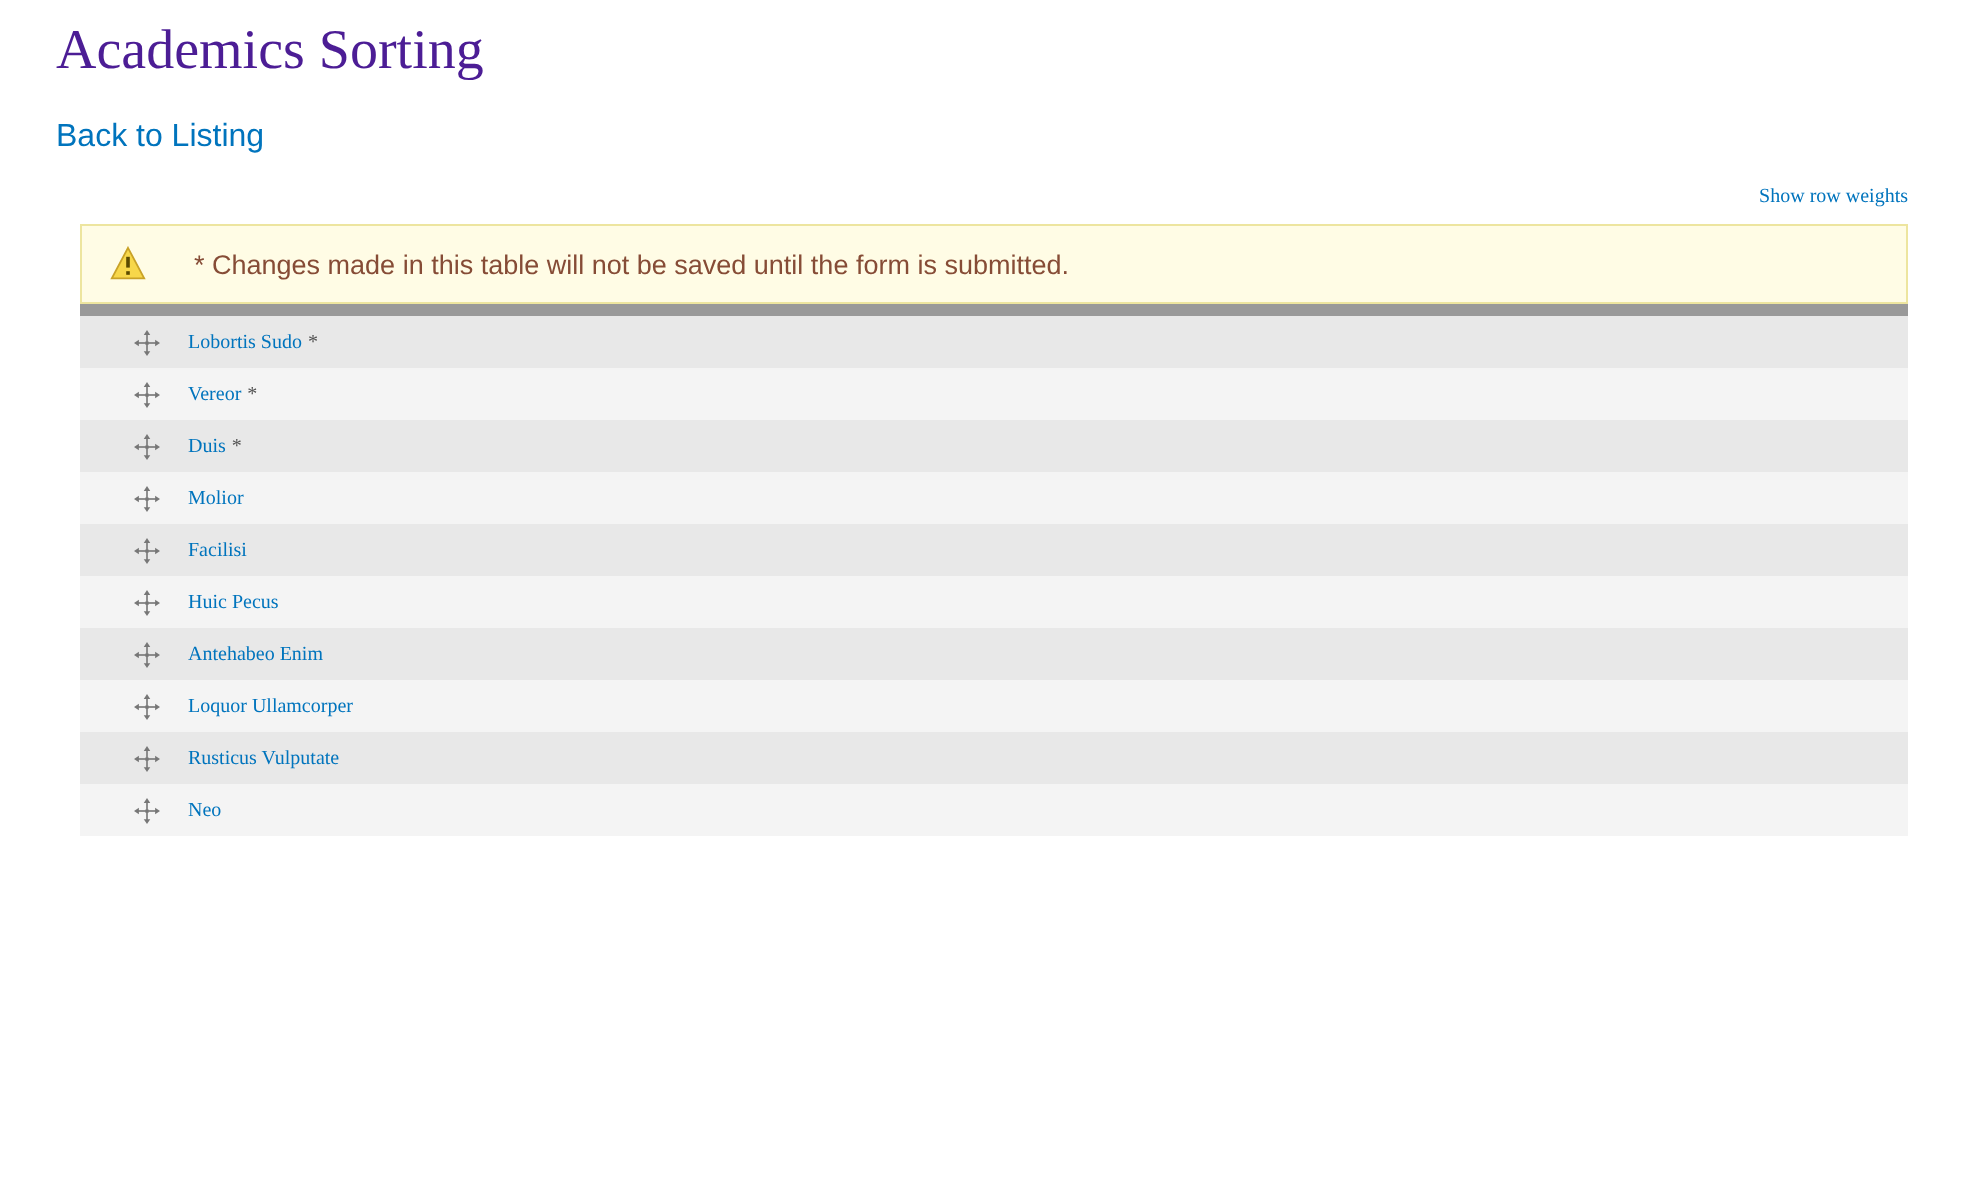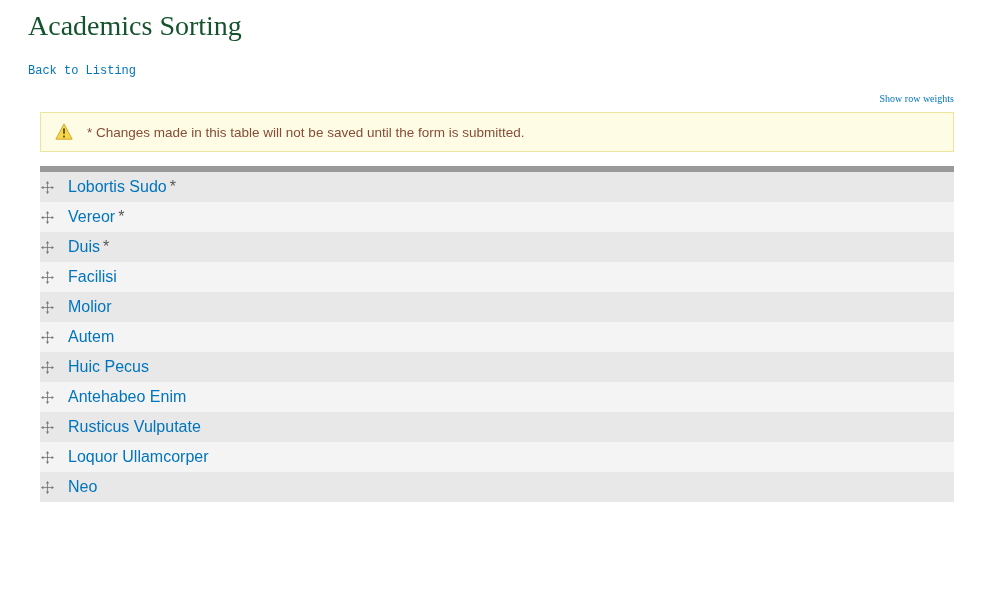--- a/index.html
+++ b/index.html
@@ -9,29 +9,29 @@
     }
     body {
       font-family: Georgia, 'Times New Roman', serif;
       background: #fff;
       width: 982px;
       padding: 10px 28px;
     }
     .page-title {
       font-size: 28px;
       font-weight: normal;
-      color: #14532d;
+      color: #4c1d95;
       margin-bottom: 18px;
       font-family: Georgia, serif;
     }
     .back-link {
       color: #0074bd;
-      font-size: 12px;
+      font-size: 16px;
       text-decoration: none;
-      font-family: Liberation Mono, monospace;
+      font-family: Liberation Sans, sans-serif;
       cursor: pointer;
       display: inline-block;
       margin-bottom: 10px;
       text-align: center;
     }
     .show-weights-row {
       text-align: right;
       margin-bottom: 6px;
     }
     .show-weights {
@@ -43,43 +43,42 @@
     }
     .content-wrap {
       margin-left: 12px;
     }
     .warning-box {
       background: #fffce5;
       border: 1px solid #ede59f;
       padding: 10px 14px;
       display: flex;
       align-items: center;
-      gap: 14px;
-      margin-bottom: 14px;
+      gap: 24px;
       font-family: Arial, Helvetica, sans-serif;
     }
     .warning-icon {
       width: 18px;
       height: 18px;
       flex-shrink: 0;
     }
     .warning-text {
       color: #864c36;
       font-size: 13.5px;
     }
     .table-header-bar {
       height: 6px;
       background: #999;
     }
     .sort-row {
       display: flex;
       align-items: center;
-      padding: 6px 0;
-      font-family: Liberation Sans, sans-serif;
-      font-size: 16px;
+      padding: 6px 26px;
+      font-family: Liberation Serif, serif;
+      font-size: 10px;
     }
     .sort-row:nth-child(odd) {
       background: #e8e8e8;
     }
     .sort-row:nth-child(even) {
       background: #f4f4f4;
     }
     .drag-handle {
       width: 14px;
       height: 14px;
@@ -162,81 +161,71 @@
         <span class="asterisk">*</span>
       </div>
       <div class="sort-row">
         <span class="drag-handle">
           <svg viewBox="0 0 16 16" width="13" height="13">
             <path d="M8 0 L10 3 L6 3 Z M8 16 L10 13 L6 13 Z M0 8 L3 6 L3 10 Z M16 8 L13 6 L13 10 Z M7 7 H9 V9 H7 Z" fill="#777"></path>
             <line x1="8" y1="2" x2="8" y2="14" stroke="#777" stroke-width="1"></line>
             <line x1="2" y1="8" x2="14" y2="8" stroke="#777" stroke-width="1"></line>
           </svg>
         </span>
+        <span class="row-label">Molior</span>
+      </div>
+      <div class="sort-row">
+        <span class="drag-handle">
+          <svg viewBox="0 0 16 16" width="13" height="13">
+            <path d="M8 0 L10 3 L6 3 Z M8 16 L10 13 L6 13 Z M0 8 L3 6 L3 10 Z M16 8 L13 6 L13 10 Z M7 7 H9 V9 H7 Z" fill="#777"></path>
+            <line x1="8" y1="2" x2="8" y2="14" stroke="#777" stroke-width="1"></line>
+            <line x1="2" y1="8" x2="14" y2="8" stroke="#777" stroke-width="1"></line>
+          </svg>
+        </span>
         <span class="row-label">Facilisi</span>
       </div>
       <div class="sort-row">
         <span class="drag-handle">
           <svg viewBox="0 0 16 16" width="13" height="13">
             <path d="M8 0 L10 3 L6 3 Z M8 16 L10 13 L6 13 Z M0 8 L3 6 L3 10 Z M16 8 L13 6 L13 10 Z M7 7 H9 V9 H7 Z" fill="#777"></path>
             <line x1="8" y1="2" x2="8" y2="14" stroke="#777" stroke-width="1"></line>
             <line x1="2" y1="8" x2="14" y2="8" stroke="#777" stroke-width="1"></line>
           </svg>
         </span>
-        <span class="row-label">Molior</span>
-      </div>
-      <div class="sort-row">
-        <span class="drag-handle">
-          <svg viewBox="0 0 16 16" width="13" height="13">
-            <path d="M8 0 L10 3 L6 3 Z M8 16 L10 13 L6 13 Z M0 8 L3 6 L3 10 Z M16 8 L13 6 L13 10 Z M7 7 H9 V9 H7 Z" fill="#777"></path>
-            <line x1="8" y1="2" x2="8" y2="14" stroke="#777" stroke-width="1"></line>
-            <line x1="2" y1="8" x2="14" y2="8" stroke="#777" stroke-width="1"></line>
-          </svg>
-        </span>
-        <span class="row-label">Autem</span>
-      </div>
-      <div class="sort-row">
-        <span class="drag-handle">
-          <svg viewBox="0 0 16 16" width="13" height="13">
-            <path d="M8 0 L10 3 L6 3 Z M8 16 L10 13 L6 13 Z M0 8 L3 6 L3 10 Z M16 8 L13 6 L13 10 Z M7 7 H9 V9 H7 Z" fill="#777"></path>
-            <line x1="8" y1="2" x2="8" y2="14" stroke="#777" stroke-width="1"></line>
-            <line x1="2" y1="8" x2="14" y2="8" stroke="#777" stroke-width="1"></line>
-          </svg>
-        </span>
         <span class="row-label">Huic Pecus</span>
       </div>
       <div class="sort-row">
         <span class="drag-handle">
           <svg viewBox="0 0 16 16" width="13" height="13">
             <path d="M8 0 L10 3 L6 3 Z M8 16 L10 13 L6 13 Z M0 8 L3 6 L3 10 Z M16 8 L13 6 L13 10 Z M7 7 H9 V9 H7 Z" fill="#777"></path>
             <line x1="8" y1="2" x2="8" y2="14" stroke="#777" stroke-width="1"></line>
             <line x1="2" y1="8" x2="14" y2="8" stroke="#777" stroke-width="1"></line>
           </svg>
         </span>
         <span class="row-label">Antehabeo Enim</span>
       </div>
       <div class="sort-row">
         <span class="drag-handle">
           <svg viewBox="0 0 16 16" width="13" height="13">
             <path d="M8 0 L10 3 L6 3 Z M8 16 L10 13 L6 13 Z M0 8 L3 6 L3 10 Z M16 8 L13 6 L13 10 Z M7 7 H9 V9 H7 Z" fill="#777"></path>
             <line x1="8" y1="2" x2="8" y2="14" stroke="#777" stroke-width="1"></line>
             <line x1="2" y1="8" x2="14" y2="8" stroke="#777" stroke-width="1"></line>
           </svg>
         </span>
+        <span class="row-label">Loquor Ullamcorper</span>
+      </div>
+      <div class="sort-row">
+        <span class="drag-handle">
+          <svg viewBox="0 0 16 16" width="13" height="13">
+            <path d="M8 0 L10 3 L6 3 Z M8 16 L10 13 L6 13 Z M0 8 L3 6 L3 10 Z M16 8 L13 6 L13 10 Z M7 7 H9 V9 H7 Z" fill="#777"></path>
+            <line x1="8" y1="2" x2="8" y2="14" stroke="#777" stroke-width="1"></line>
+            <line x1="2" y1="8" x2="14" y2="8" stroke="#777" stroke-width="1"></line>
+          </svg>
+        </span>
         <span class="row-label">Rusticus Vulputate</span>
-      </div>
-      <div class="sort-row">
-        <span class="drag-handle">
-          <svg viewBox="0 0 16 16" width="13" height="13">
-            <path d="M8 0 L10 3 L6 3 Z M8 16 L10 13 L6 13 Z M0 8 L3 6 L3 10 Z M16 8 L13 6 L13 10 Z M7 7 H9 V9 H7 Z" fill="#777"></path>
-            <line x1="8" y1="2" x2="8" y2="14" stroke="#777" stroke-width="1"></line>
-            <line x1="2" y1="8" x2="14" y2="8" stroke="#777" stroke-width="1"></line>
-          </svg>
-        </span>
-        <span class="row-label">Loquor Ullamcorper</span>
       </div>
       <div class="sort-row">
         <span class="drag-handle">
           <svg viewBox="0 0 16 16" width="13" height="13">
             <path d="M8 0 L10 3 L6 3 Z M8 16 L10 13 L6 13 Z M0 8 L3 6 L3 10 Z M16 8 L13 6 L13 10 Z M7 7 H9 V9 H7 Z" fill="#777"></path>
             <line x1="8" y1="2" x2="8" y2="14" stroke="#777" stroke-width="1"></line>
             <line x1="2" y1="8" x2="14" y2="8" stroke="#777" stroke-width="1"></line>
           </svg>
         </span>
         <span class="row-label">Neo</span>

